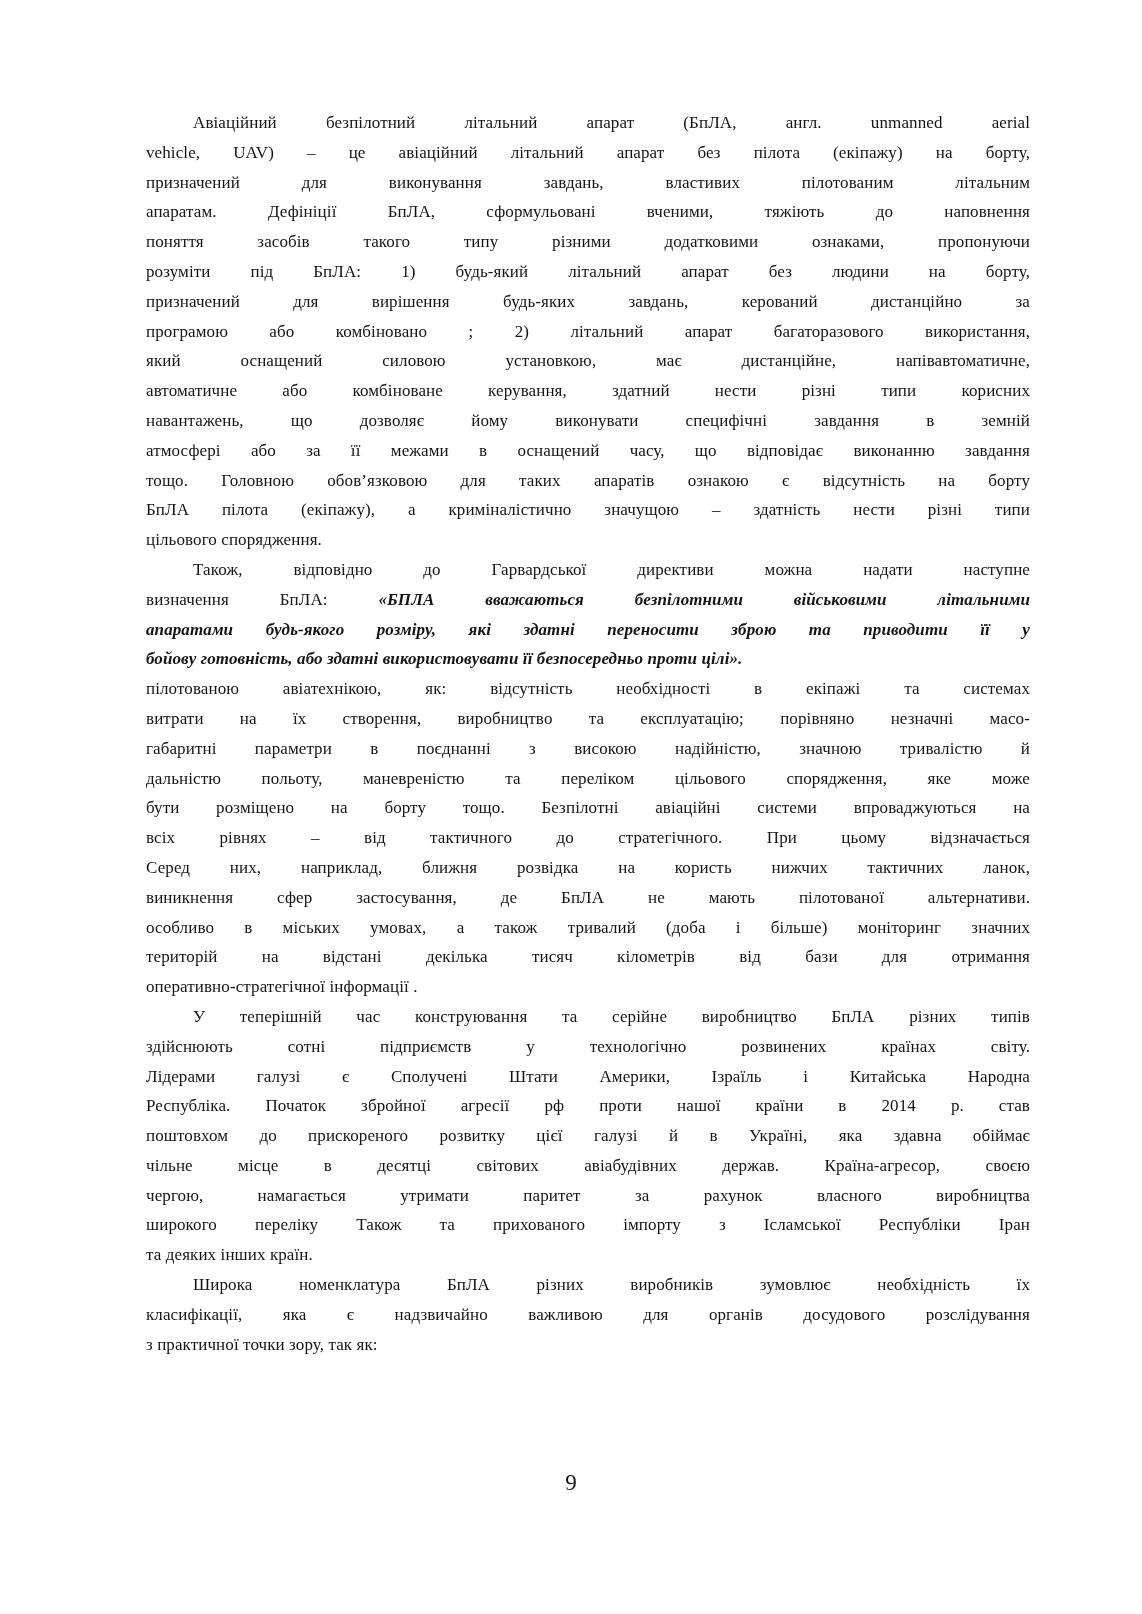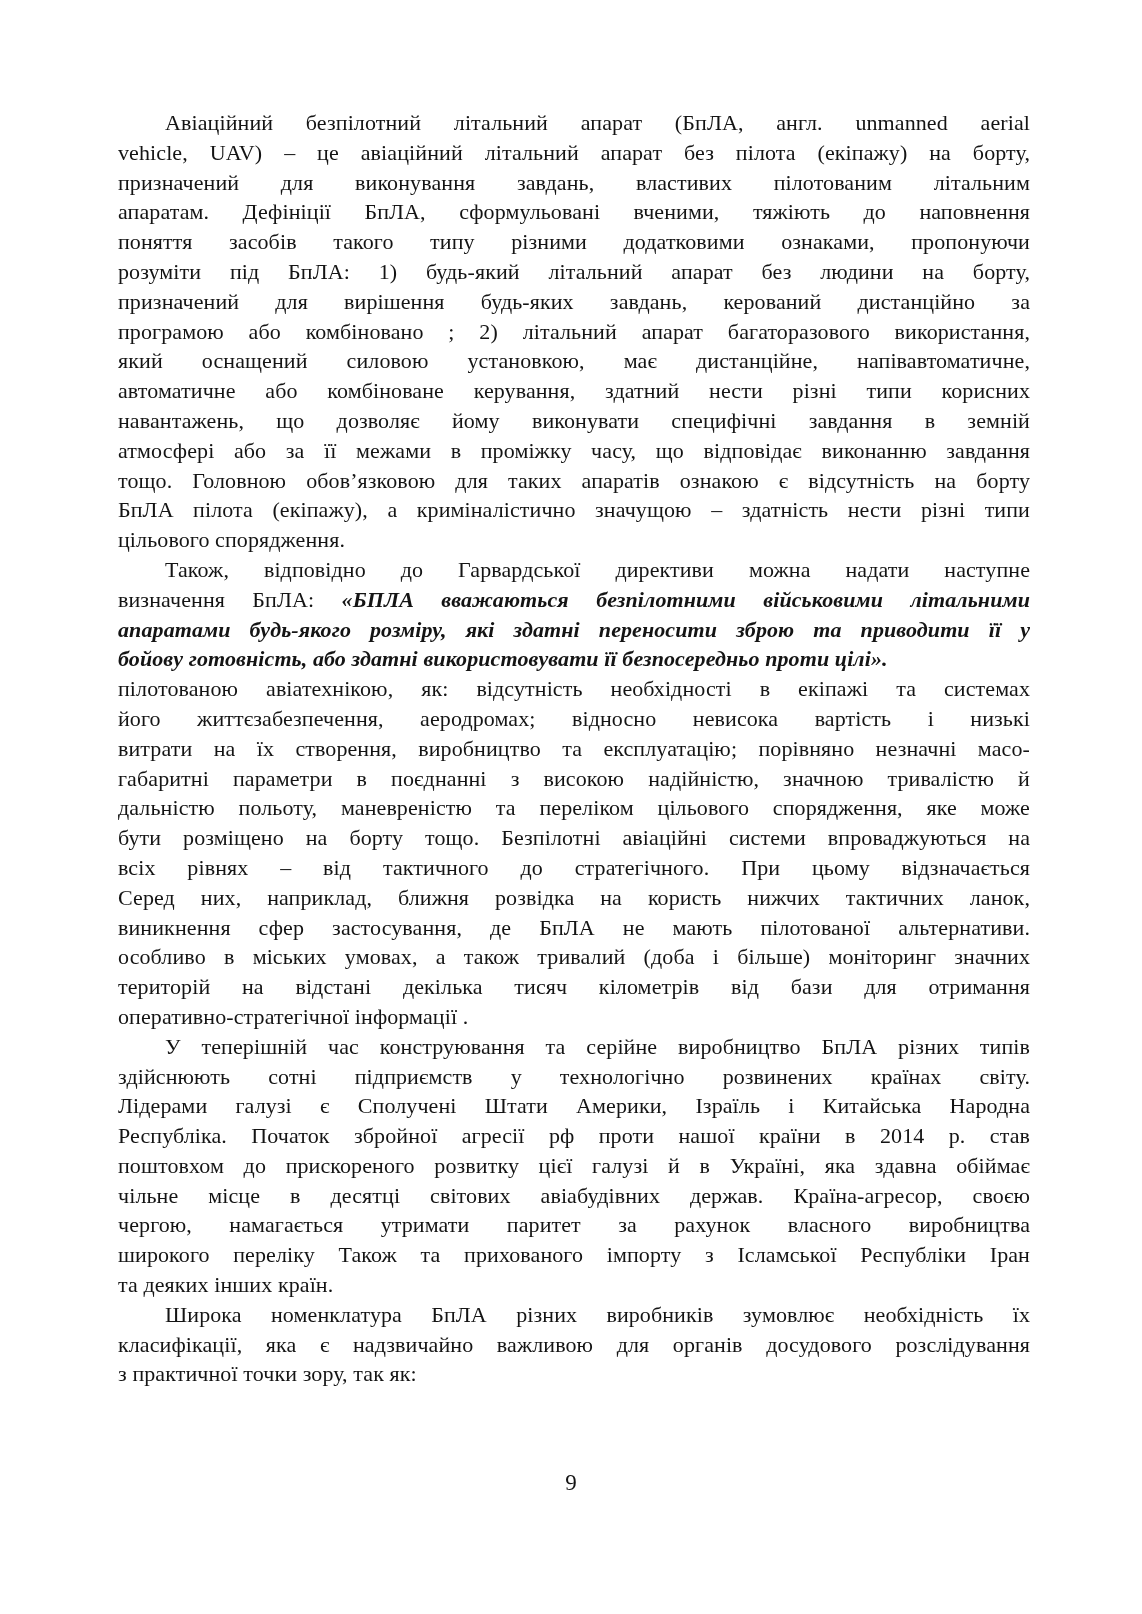--- a/index.html
+++ b/index.html
@@ -18,27 +18,28 @@
     inset: 0;
     background: #ffffff;
   }
   .text-block {
     position: absolute;
     left: 118px;
     top: 108px;
     width: 912px;
   }
   .line {
-    font-size: 22px;
+    font-size: 17px;
     height: 29.8px;
     line-height: 29.8px;
     text-align: justify;
     text-align-last: justify;
     overflow: hidden;
     letter-spacing: 0.1px;
+    margin-left: 28px;
   }
   .line.indent { text-indent: 47px; }
   .line.last {
     text-align: left;
     text-align-last: left;
   }
   .em {
     font-style: italic;
     font-weight: bold;
     text-align: right;
@@ -62,30 +63,29 @@
       <div class="line"><span>vehicle, UAV) – це авіаційний літальний апарат без пілота (екіпажу) на борту,</span></div>
       <div class="line"><span>призначений для виконування завдань, властивих пілотованим літальним</span></div>
       <div class="line"><span>апаратам. Дефініції БпЛА, сформульовані вченими, тяжіють до наповнення</span></div>
       <div class="line"><span>поняття засобів такого типу різними додатковими ознаками, пропонуючи</span></div>
       <div class="line"><span>розуміти під БпЛА: 1) будь-який літальний апарат без людини на борту,</span></div>
       <div class="line"><span>призначений для вирішення будь-яких завдань, керований дистанційно за</span></div>
       <div class="line"><span>програмою або комбіновано ; 2) літальний апарат багаторазового використання,</span></div>
       <div class="line"><span>який оснащений силовою установкою, має дистанційне, напівавтоматичне,</span></div>
       <div class="line"><span>автоматичне або комбіноване керування, здатний нести різні типи корисних</span></div>
       <div class="line"><span>навантажень, що дозволяє йому виконувати специфічні завдання в земній</span></div>
-      <div class="line"><span>атмосфері або за її межами в проміжку часу, що відповідає виконанню завдання</span></div>
+      <div class="line"><span>атмосфері або за її межами в оснащений часу, що відповідає виконанню завдання</span></div>
       <div class="line"><span>тощо. Головною обов’язковою для таких апаратів ознакою є відсутність на борту</span></div>
       <div class="line"><span>БпЛА пілота (екіпажу), а криміналістично значущою – здатність нести різні типи</span></div>
       <div class="line last"><span>цільового спорядження.</span></div>
       <div class="line indent"><span>Також, відповідно до Гарвардської директиви можна надати наступне</span></div>
       <div class="line"><span>визначення БпЛА: </span><span class="em">«БПЛА вважаються безпілотними військовими літальними</span></div>
       <div class="line"><span class="em">апаратами будь-якого розміру, які здатні переносити зброю та приводити її у</span></div>
       <div class="line last"><span class="em">бойову готовність, або здатні використовувати її безпосередньо проти цілі».</span></div>
       <div class="line"><span>пілотованою авіатехнікою, як: відсутність необхідності в екіпажі та системах</span></div>
-      <div class="line"><span>його життєзабезпечення, аеродромах; відносно невисока вартість і низькі</span></div>
       <div class="line"><span>витрати на їх створення, виробництво та експлуатацію; порівняно незначні масо-</span></div>
       <div class="line"><span>габаритні параметри в поєднанні з високою надійністю, значною тривалістю й</span></div>
       <div class="line"><span>дальністю польоту, маневреністю та переліком цільового спорядження, яке може</span></div>
       <div class="line"><span>бути розміщено на борту тощо. Безпілотні авіаційні системи впроваджуються на</span></div>
       <div class="line"><span>всіх рівнях – від тактичного до стратегічного. При цьому відзначається</span></div>
       <div class="line"><span>Серед них, наприклад, ближня розвідка на користь нижчих тактичних ланок,</span></div>
       <div class="line"><span>виникнення сфер застосування, де БпЛА не мають пілотованої альтернативи.</span></div>
       <div class="line"><span>особливо в міських умовах, а також тривалий (доба і більше) моніторинг значних</span></div>
       <div class="line"><span>територій на відстані декілька тисяч кілометрів від бази для отримання</span></div>
       <div class="line last"><span>оперативно-стратегічної інформації .</span></div>

